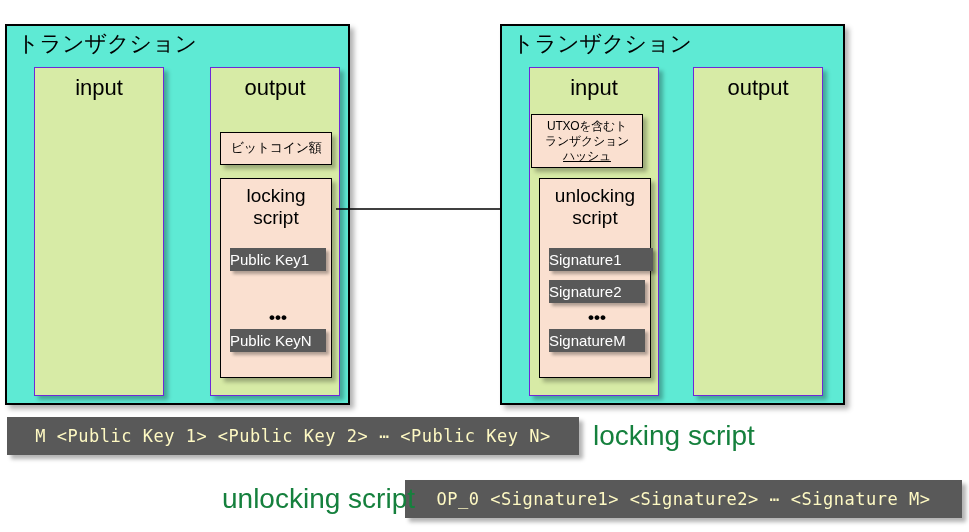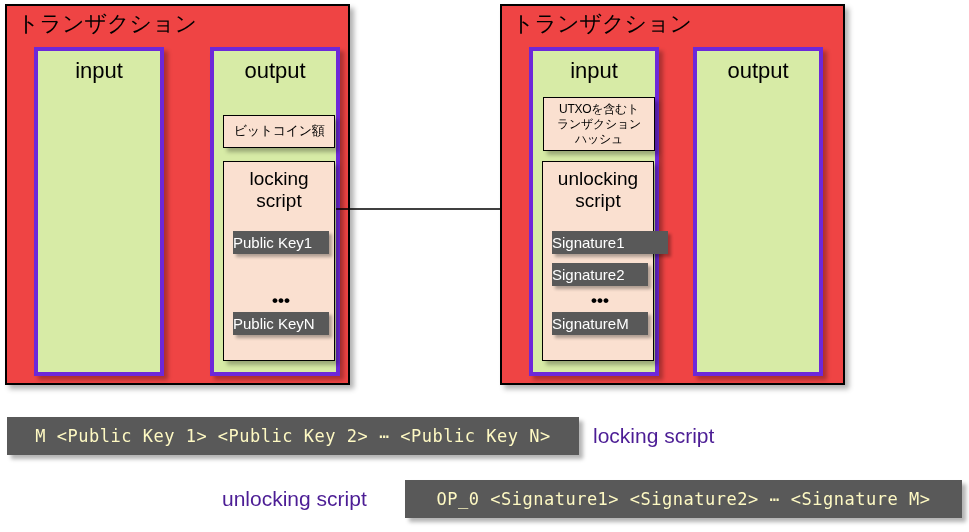--- a/index.html
+++ b/index.html
@@ -12,40 +12,41 @@
     height: 532px;
     position: relative;
     font-family: "Liberation Sans", "DejaVu Sans", sans-serif;
     color: #000000;
     overflow: hidden;
   }
 
   
   .tx-frame {
     position: absolute;
-    background: #ef4444;
+    background: #5eead4;
     border: 2px solid #000000;
     box-shadow: 4px 4px 5px rgba(0,0,0,0.30);
     box-sizing: border-box;
+    margin-top: 20px;
   }
   .tx-title {
     position: absolute;
     top: 3px;
     left: 10px;
     font-size: 22px;
     line-height: 30px;
     letter-spacing: 0px;
     white-space: nowrap;
   }
 
   
   .io-col {
     position: absolute;
     background: #d7eba6;
-    border: 4px solid #6d28d9;
+    border: 1px solid #6d28d9;
     box-shadow: 4px 4px 4px rgba(0,0,0,0.28);
     box-sizing: border-box;
   }
   .io-title {
     text-align: center;
     font-size: 22px;
     line-height: 26px;
     margin-top: 7px;
     white-space: nowrap;
   }
@@ -112,24 +113,24 @@
     box-shadow: 4px 4px 4px rgba(0,0,0,0.30);
     box-sizing: border-box;
     display: flex;
     align-items: center;
     justify-content: center;
     white-space: nowrap;
     letter-spacing: 0.5px;
   }
   .bar-label {
     position: absolute;
-    font-size: 21px;
+    font-size: 28px;
     line-height: 24px;
     white-space: nowrap;
-    color: #4c1d95;
+    color: #15803d;
   }
 </style>
 </head>
 <body>
 
 <div class="tx-frame" style="left:5px; top:4px; width:345px; height:381px;">
   <div class="tx-title">トランザクション</div>
 
   <div class="io-col" style="left:27px; top:41px; width:130px; height:329px;">
     <div class="io-title">input</div>
@@ -157,31 +158,31 @@
   <line x1="6" y1="11" x2="190" y2="11" stroke="#000000" stroke-width="1.6"></line>
   <polygon points="190,4.5 201,11 190,17.5" fill="#000000"></polygon>
 </svg>
 
 <div class="tx-frame" style="left:500px; top:4px; width:345px; height:381px;">
   <div class="tx-title">トランザクション</div>
 
   <div class="io-col" style="left:27px; top:41px; width:130px; height:329px;">
     <div class="io-title">input</div>
 
-    <div class="pink-box" style="left:10px; top:46px; width:112px; height:54px;">
+    <div class="pink-box" style="left:1px; top:46px; width:112px; height:54px;">
       <div class="pink-small-text" style="padding-top:4px;">UTXOを含むト</div>
       <div class="pink-small-text" style="padding-top:0px;">ランザクション</div>
-      <div class="pink-small-text" style="padding-top:0px;">ハッシュ</div>
+      <div class="pink-small-text" style="padding-top:0px;text-decoration:underline;">ハッシュ</div>
     </div>
 
     <div class="pink-box" style="left:9px; top:110px; width:112px; height:200px;">
       <div class="script-title">unlocking</div>
       <div class="script-title" style="padding-top:0px;">script</div>
 
-      <div class="chip" style="left:9px; top:69px; width:116px;">Signature1</div>
+      <div class="chip" style="left:9px; top:69px; width:104px;">Signature1</div>
       <div class="chip" style="left:9px; top:101px; width:96px;">Signature2</div>
       <div class="ellipsis-dots" style="left:9px; top:133px; width:96px;">•••</div>
       <div class="chip" style="left:9px; top:150px; width:96px;">SignatureM</div>
     </div>
   </div>
 
   <div class="io-col" style="left:191px; top:41px; width:130px; height:329px;">
     <div class="io-title">output</div>
   </div>
 </div>

